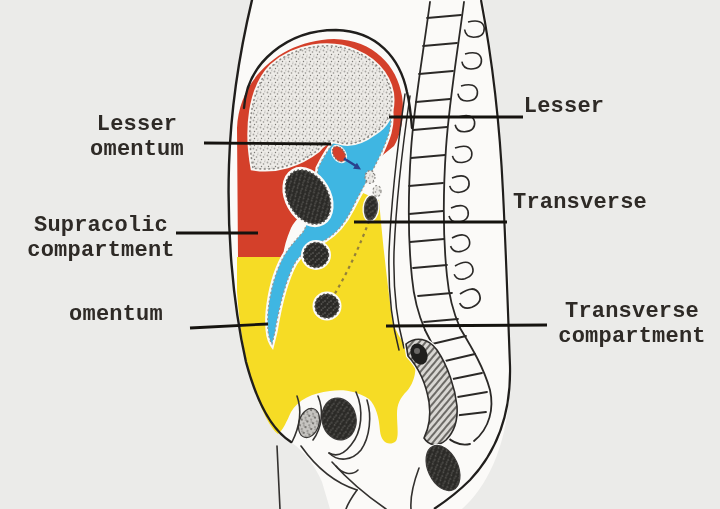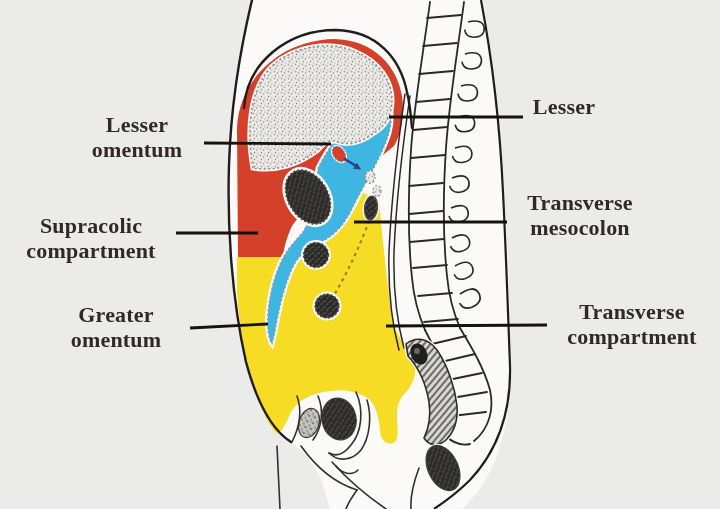--- a/index.html
+++ b/index.html
@@ -1,17 +1,17 @@
 <!DOCTYPE html>
 <html><head>
 <meta charset="utf-8">
 <style>
   html,body{margin:0;padding:0;background:#ebebe9;}
   .stage{position:relative;width:720px;height:509px;background:#ebebe9;overflow:hidden;
-         font-family:Liberation Serif, serif;}
+         font-family:Liberation Mono, monospace;}
   .stage svg{position:absolute;left:0;top:0;}
   .lbl{position:absolute;transform:translateX(-50%);text-align:center;
        font-weight:700;font-size:22px;line-height:25px;letter-spacing:.2px;
        color:#2e2a26;white-space:nowrap;}
   .lbl span{display:block;}
 </style>
 </head>
 <body>
 
 <div class="stage">
@@ -188,33 +188,31 @@
     <line x1="389" y1="117" x2="523" y2="117"></line>
     <line x1="354" y1="222" x2="507" y2="222"></line>
     <line x1="386" y1="326" x2="547" y2="325"></line>
   </g>
 </svg>
 
   <div class="lbl" style="left:137px;top:112px">
     <span>Lesser</span>
     <span>omentum</span>
   </div>
-  <div class="lbl" style="left:91px;top:213px">
+  <div class="lbl" style="left:101px;top:213px">
     <span>Supracolic</span>
     <span>compartment</span>
   </div>
   <div class="lbl" style="left:116px;top:302px">
-    <span>Greater</span>
     <span>omentum</span>
   </div>
   <div class="lbl" style="left:564px;top:94px">
     <span>Lesser</span>
   </div>
   <div class="lbl" style="left:580px;top:190px">
     <span>Transverse</span>
-    <span>mesocolon</span>
   </div>
   <div class="lbl" style="left:632px;top:299px">
     <span>Transverse</span>
     <span>compartment</span>
   </div>
 
 </div>
 
 </body></html>

